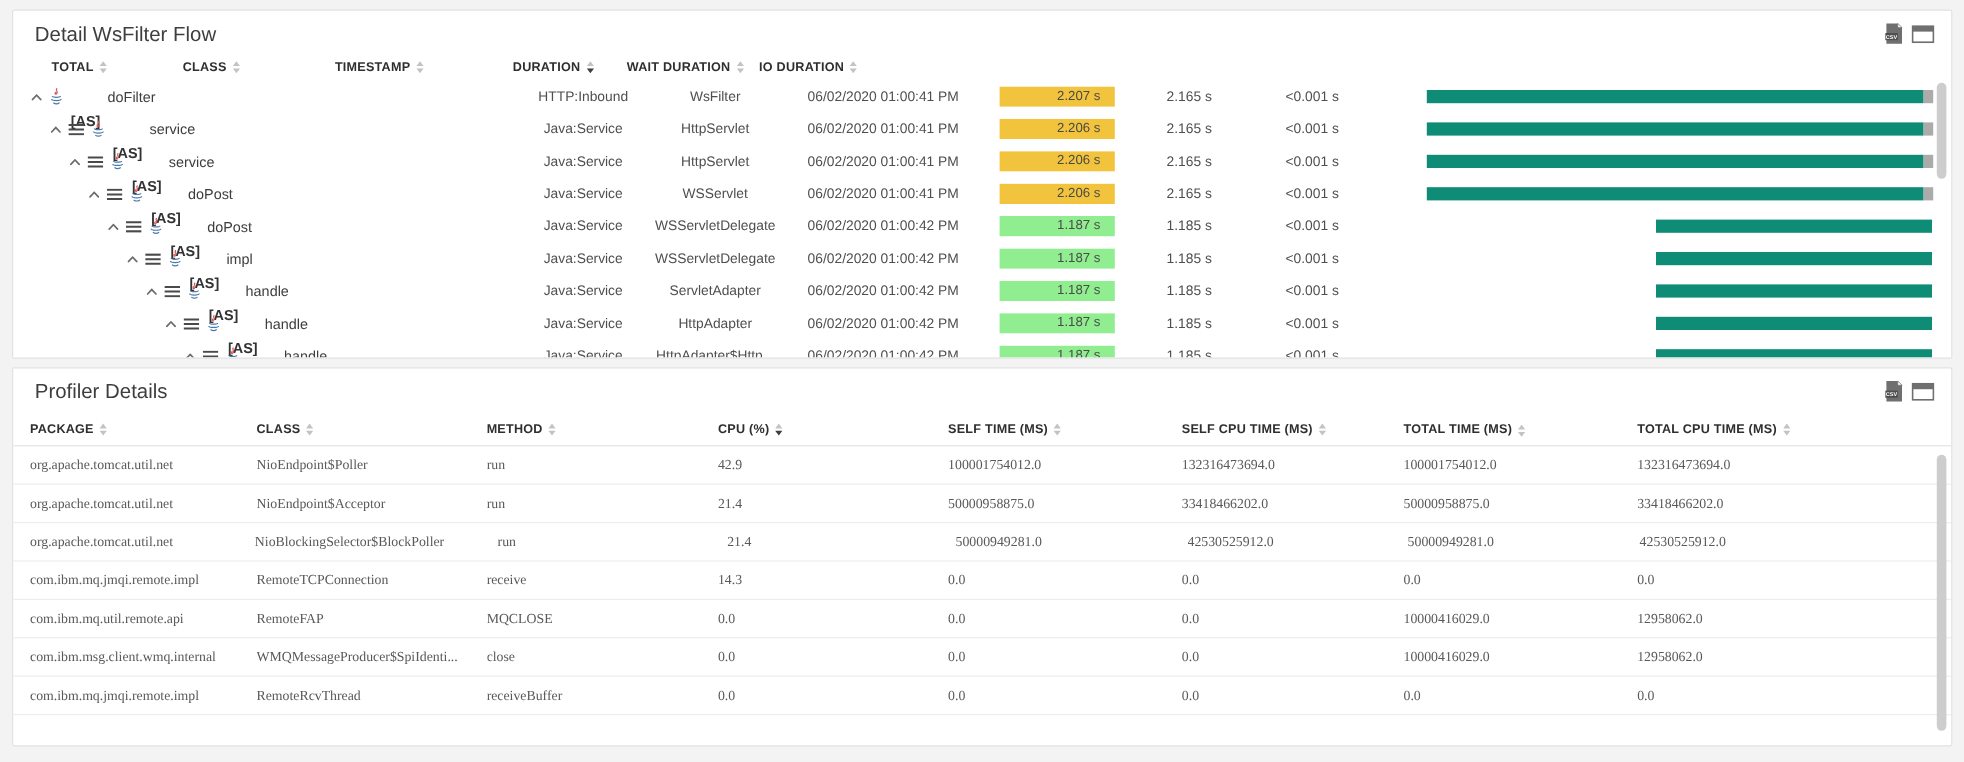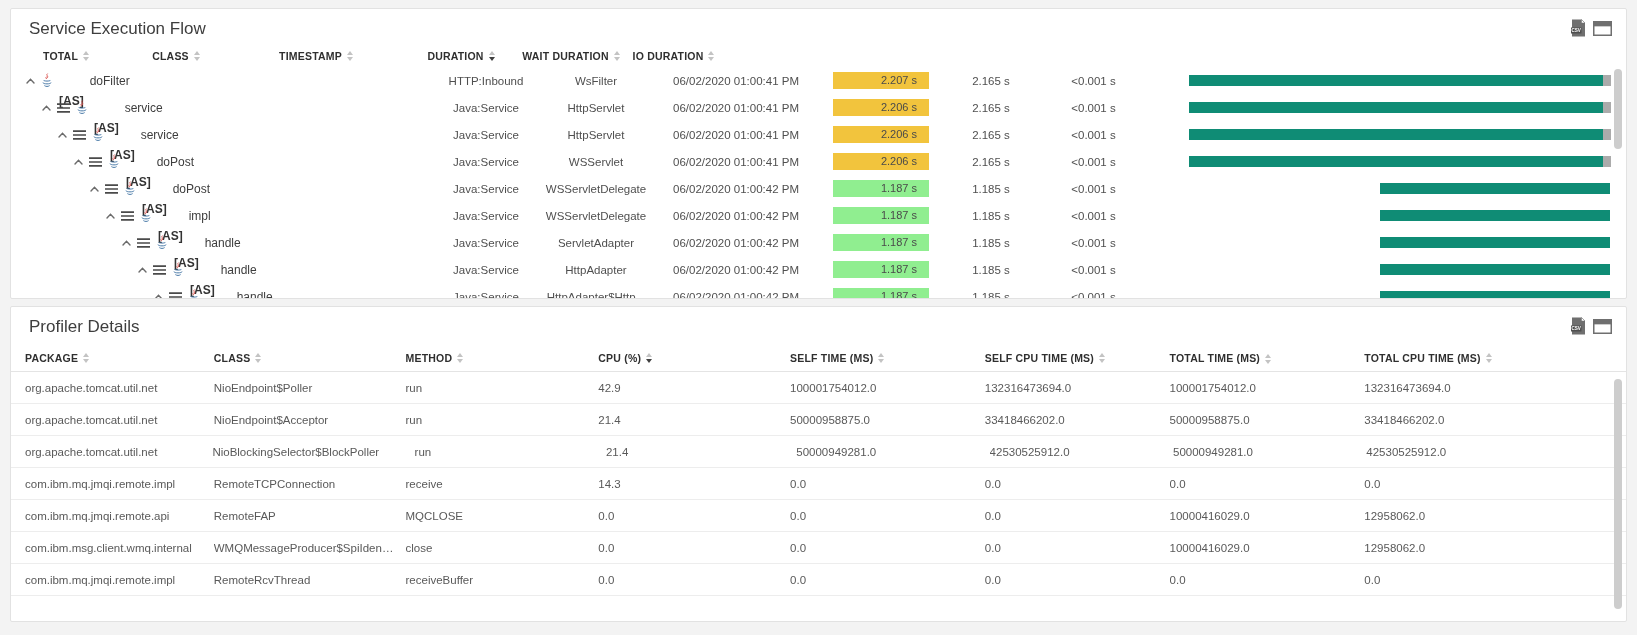--- a/index.html
+++ b/index.html
@@ -51,27 +51,27 @@
     padding-right:12px;box-sizing:border-box;
   }
   .tl-cell{position:relative;height:27px;}
   .tl-bar{position:absolute;top:8px;height:11px;}
   .scroll-thumb{position:absolute;width:8px;border-radius:4px;background:#cdcdcd;right:4px;}
 
   
   #pf-header{border-bottom:1px solid #e4e4e4;height:26px;top:38px;}
   #pf-body{position:absolute;top:65px;left:0;right:0;}
   .pf-row{display:flex;align-items:center;height:31px;border-bottom:1px solid #ededed;padding-left:14px;}
-  .pf-cell{box-sizing:border-box;font-size:11.5px;color:#595959;white-space:nowrap;overflow:hidden;text-overflow:ellipsis;padding-right:10px;}
+  .pf-cell{box-sizing:border-box;font-size:11.5px;color:#595959;white-space:nowrap;overflow:hidden;text-overflow:ellipsis;padding-right:10px;font-family:Liberation Serif, serif;}
 </style>
 </head>
 <body>
 
 <div class="panel" id="panel-execution">
-  <div class="panel-title">Service Execution Flow</div>
+  <div class="panel-title">Detail WsFilter Flow</div>
   <div class="panel-tools">
     <span class="tool-btn">
       <svg width="15" height="18" viewBox="0 0 15 18">
         <path d="M1 0.5 h9.5 L14 4 v13.5 H1 z" fill="#6f6f6f"></path>
         <path d="M10.5 0.5 L14 4 h-3.5 z" fill="#ffffff" stroke="#6f6f6f" stroke-width="0.5"></path>
         <rect x="0" y="8.5" width="10.5" height="6" fill="#4f4f4f"></rect>
         <text x="5.2" y="13.2" font-size="4.6" font-weight="bold" fill="#ffffff" text-anchor="middle" font-family="Liberation Sans, sans-serif">CSV</text>
       </svg>
     </span>
     <span class="tool-btn">
@@ -537,21 +537,21 @@
         <div class="pf-cell" style="width: 189px;">com.ibm.mq.jmqi.remote.impl</div>
         <div class="pf-cell" style="width: 192px;">RemoteTCPConnection</div>
         <div class="pf-cell" style="width: 193px;">receive</div>
         <div class="pf-cell" style="width: 192px;">14.3</div>
         <div class="pf-cell" style="width: 195px;">0.0</div>
         <div class="pf-cell" style="width: 185px;">0.0</div>
         <div class="pf-cell" style="width: 195px;">0.0</div>
         <div class="pf-cell" style="width: 262px;">0.0</div>
       </div>
       <div class="pf-row">
-        <div class="pf-cell" style="width: 189px;">com.ibm.mq.jmqi.remote.api</div>
+        <div class="pf-cell" style="width: 189px;">com.ibm.mq.util.remote.api</div>
         <div class="pf-cell" style="width: 192px;">RemoteFAP</div>
         <div class="pf-cell" style="width: 193px;">MQCLOSE</div>
         <div class="pf-cell" style="width: 192px;">0.0</div>
         <div class="pf-cell" style="width: 195px;">0.0</div>
         <div class="pf-cell" style="width: 185px;">0.0</div>
         <div class="pf-cell" style="width: 195px;">10000416029.0</div>
         <div class="pf-cell" style="width: 262px;">12958062.0</div>
       </div>
       <div class="pf-row">
         <div class="pf-cell" style="width: 189px;">com.ibm.msg.client.wmq.internal</div>

